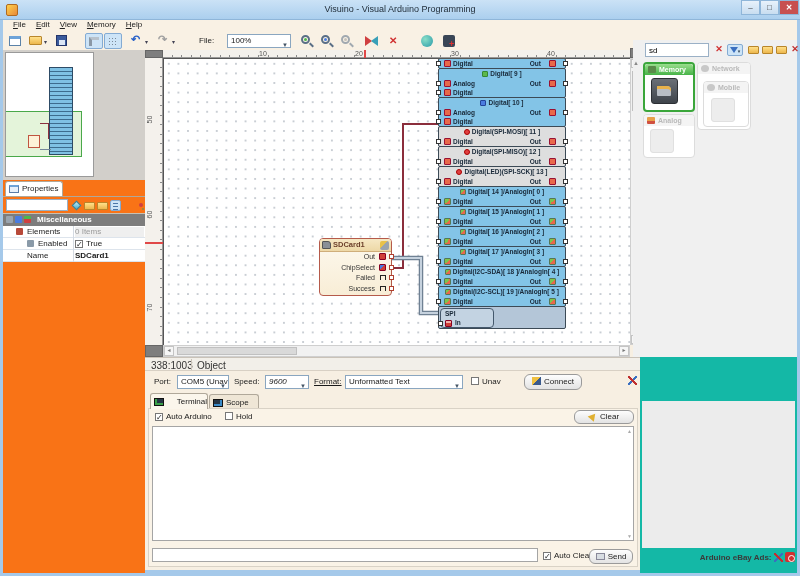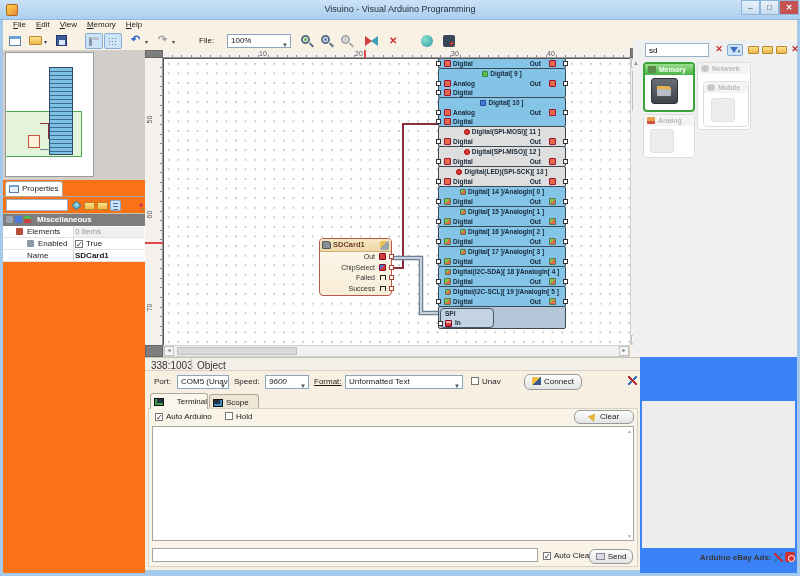--- a/index.html
+++ b/index.html
@@ -162,21 +162,21 @@
   .ttab { position:absolute; top:0; height:16px; border:1px solid #b0a89a; border-bottom:none; border-radius:3px 3px 0 0;
     font-size:8px; line-height:15px; padding-left:16px; }
   .ttab .tic { position:absolute; left:3px; top:4px; width:10px; height:8px; background:#253545; border:1px solid #111; }
   .ttab-sel { background:#fbf6ec; z-index:2;text-align:right; }
   .ttab-un { background:#efe6d6; }
   #term-frame { left:148px; top:408px; width:490px; height:159px; border:1px solid #d9d2c6; background:#faf3e7; }
   #term-text { position:absolute; left:3px; top:17px; width:482px; height:115px; background:#fff; border:1px solid #a5a5a5; }
   #send-input { position:absolute; left:3px; top:139px; width:386px; height:14px; background:#fff; border:1px solid #a5a5a5; }
   .cklbl { font-size:8px; }
 
-  #ads-zone { left:640px; top:357px; width:157px; height:216px; background:#3b82f6; }
+  #ads-zone { left:640px; top:357px; width:157px; height:216px; background:#14b8a6; }
   #ads-gray { position:absolute; left:2px; top:44px; width:153px; height:147px; background:#ececec; }
   #ads-row { position:absolute; left:0; top:195px; width:155px; height:14px; font-size:8px; font-weight:bold; color:#3a3a3a; text-align:right; }
   .tools-ic { display:inline-block; width:9px; height:9px; background:linear-gradient(45deg,transparent 42%,#c03030 42% 58%,transparent 58%),linear-gradient(-45deg,transparent 42%,#3a6fc0 42% 58%,transparent 58%); vertical-align:-2px; }
   .stop-ic { display:inline-block; width:10px; height:10px; background:#d03030; border-radius:2px; vertical-align:-2px; position:relative; }
   .stop-ic::after { content:""; position:absolute; left:2.5px; top:2.5px; width:5px; height:5px; border:1px solid #fff; border-radius:50%; }
 
   svg.wires { position:absolute; left:0; top:0; pointer-events:none; }
 </style>
 </head>
 <body>

